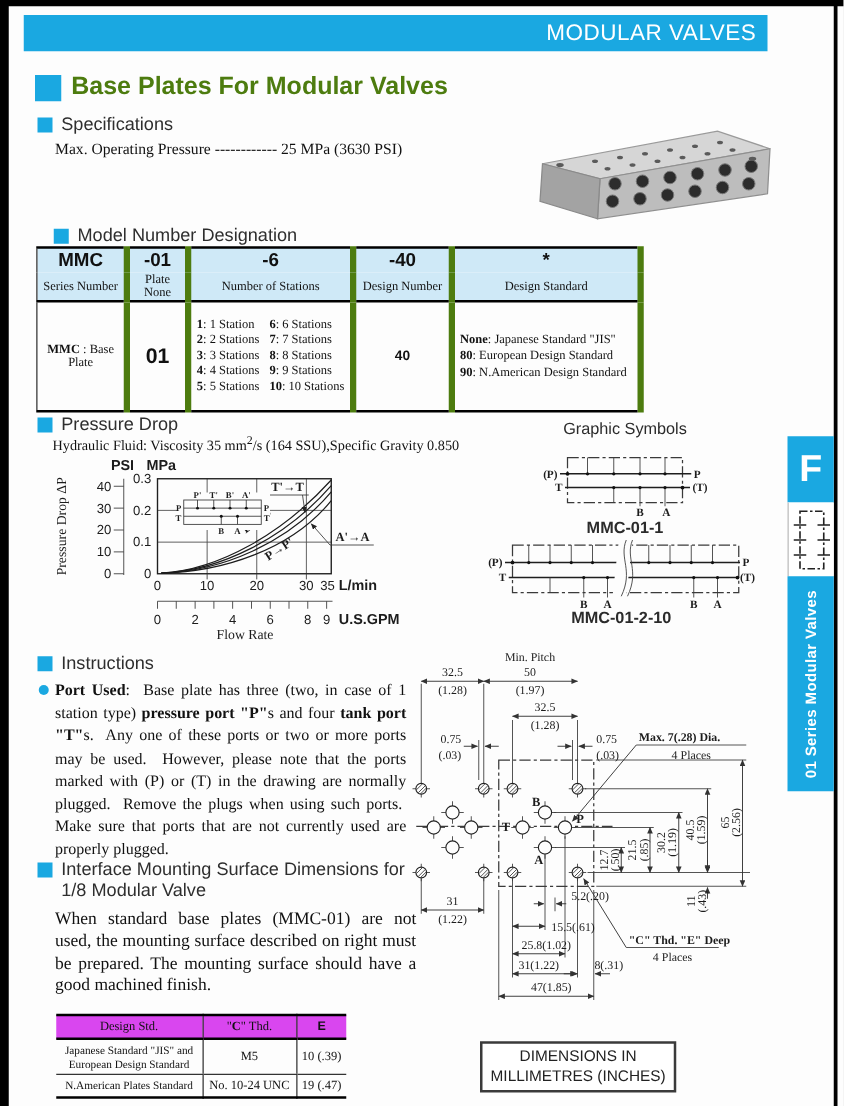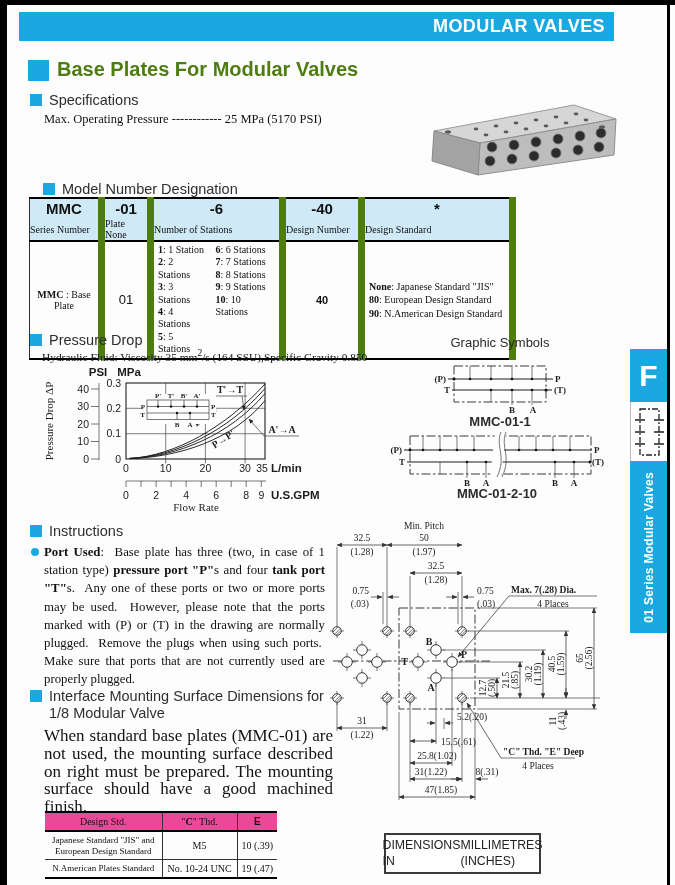--- a/index.html
+++ b/index.html
@@ -1,64 +1,64 @@
 <!DOCTYPE html>
 <html><head>
 <meta charset="utf-8">
 <style>
   html,body{margin:0;padding:0;background:#e8e8e8}
   .page{position:relative;width:675px;height:885px;background:#fdfdfd;font-family:"Liberation Serif",serif;color:#111;overflow:hidden;margin:0 auto}
   .edge-top{position:absolute;left:0;top:0;width:675px;height:5px;background:#000}
   .edge-left{position:absolute;left:0;top:0;width:7px;height:885px;background:#000}
   .edge-right{position:absolute;left:667px;top:0;width:3px;height:885px;background:#000}
   .banner{position:absolute;left:19px;top:12px;width:595px;height:29px;background:#1aa8e1;color:#fff;
-    font-family:"Liberation Sans",sans-serif;font-weight:bold;font-size:18px;line-height:29px;text-align:right;
+    font-family:"Liberation Sans",sans-serif;font-weight:normal;font-size:18px;line-height:29px;text-align:right;
     padding-right:9px;box-sizing:border-box;letter-spacing:.4px}
   .title-sq{position:absolute;left:28px;top:60px;width:21px;height:21px;background:#1aa8e1}
   .page-title{position:absolute;left:57px;top:58px;font-family:"Liberation Sans",sans-serif;font-weight:bold;font-size:20px;color:#4d7c0f}
   .h2row{position:absolute;display:flex;align-items:flex-start;gap:7px;font-family:"Liberation Sans",sans-serif;font-size:14.5px;color:#2e2e2e;line-height:17px}
   .h2row .sq2{width:12px;height:12px;background:#1aa8e1;flex:none;margin-top:2px}
   .spec-line{position:absolute;left:44px;top:112px;font-size:12.5px}
   
   .mtable{position:absolute;left:29px;top:197px;border-collapse:collapse;table-layout:fixed;width:483px;
     border-left:1px solid #333;border-right:1px solid #333}
-  .mtable td{padding:0;border-left:1px solid #333;border-right:7px solid #4d7c0f}
+  .mtable td{padding:0;border-left:1px solid #333;border-right:5px solid #4d7c0f}
   .mtable tr.codes td{background:#cfe9f7;font-family:"Liberation Sans",sans-serif;font-weight:bold;font-size:15px;
     text-align:center;height:19px;border-top:2px solid #000}
-  .mtable tr.labels td{background:#cfe9f7;font-size:10px;text-align:left;height:16px;border-bottom:2px solid #000}
-  .mtable tr.mbody td{font-size:10px;height:58px;border-bottom:2px solid #000;vertical-align:middle;padding:2px 4px}
+  .mtable tr.labels td{background:#cfe9f7;font-size:10px;text-align:center;height:16px;border-bottom:2px solid #000}
+  .mtable tr.mbody td{font-size:10px;height:58px;border-bottom:2px solid #000;vertical-align:middle;padding:12px 4px}
   .mtable .dotl{border-left:1px dotted #555}
   .stations{display:flex;gap:8px;justify-content:center;line-height:12.4px}
   .standards div{line-height:13.5px}
   .mcell-c{text-align:center}
   
   .bullet{position:absolute;left:31px;top:548px;width:8px;height:8px;border-radius:50%;background:#1aa8e1}
   .instr-body{position:absolute;left:44px;top:543px;width:281px;font-size:12.8px;line-height:18.2px;text-align:justify}
-  .iface-body{position:absolute;left:44px;top:727px;width:289px;font-size:17px;line-height:17.8px;text-align:justify}
+  .iface-body{position:absolute;left:44px;top:727px;width:289px;font-size:14px;line-height:17.8px;text-align:justify}
   
   .itable{position:absolute;left:45px;top:811px;border-collapse:collapse;table-layout:fixed;width:232px;
     border-top:2px solid #000;border-bottom:2px solid #000}
   .itable td{padding:0 2px;text-align:center;font-size:10px}
   .itable td+td{border-left:1px solid #333}
-  .itable tr.ihead td{background:#ec4899;height:17px;border-bottom:2px solid #000;font-size:10px}
+  .itable tr.ihead td{background:#d946ef;height:17px;border-bottom:2px solid #000;font-size:10px}
   .itable td.ecol{font-family:"Liberation Sans",sans-serif;font-weight:bold;font-size:11px}
   .itable tr.ir1 td{height:27px;border-bottom:1px solid #333}
   .itable tr.ir2 td{height:17px}
   .itable .dcell{font-size:9px;line-height:10.5px}
   
   .ftab{position:absolute;left:630px;top:349px;width:37px}
   .fbox{height:53px;background:#1aa8e1;color:#fff;font-family:"Liberation Sans",sans-serif;font-weight:bold;
     font-size:30px;display:flex;align-items:center;justify-content:center}
   .minibox{height:59px;background:#fff;display:flex;align-items:center;justify-content:center;border-left:1px solid #bbb}
   .tab-label{height:172px;background:#1aa8e1;display:flex;align-items:center;justify-content:center}
   .tab-label span{writing-mode:vertical-rl;transform:rotate(180deg);white-space:nowrap;color:#fff;
     font-family:"Liberation Sans",sans-serif;font-weight:bold;font-size:12px;letter-spacing:.3px}
   
   .notebox{position:absolute;left:384px;top:833px;width:153px;height:37px;border:2px solid #3a3a3a;background:#fff;
-    display:flex;flex-direction:row;align-items:center;justify-content:center;font-family:"Liberation Sans",sans-serif;
+    display:flex;flex-direction:column;align-items:center;justify-content:center;font-family:"Liberation Sans",sans-serif;
     font-size:12.3px;line-height:15.5px;color:#222}
   
   svg{position:absolute;overflow:visible}
   svg text{fill:#1c1c1c}
   .sv-tick{font:10.5px "Liberation Sans",sans-serif}
   .sv-unit{font:bold 11.5px "Liberation Sans",sans-serif}
   .sv-ser{font:11px "Liberation Serif",serif}
   .sv-dim{font:9.5px "Liberation Serif",serif}
   .sv-dimb{font:bold 9.5px "Liberation Serif",serif}
   .sv-port{font:bold 10px "Liberation Serif",serif}
@@ -85,21 +85,21 @@
 
   <div class="banner">MODULAR VALVES</div>
 
   <div class="title-sq"></div>
   <div class="page-title">Base Plates For Modular Valves</div>
 
   <div class="h2row" style="left:30px;top:92px">
     <span class="sq2"></span>
     <span>Specifications</span>
   </div>
-  <div class="spec-line">Max. Operating Pressure ------------ 25 MPa (5170 PSI)</div>
+  <div class="spec-line">Max. Operating Pressure ------------ 25 MPa (3630 PSI)</div>
 
   <svg style="left:424px;top:97px" width="196" height="78" viewBox="0 0 196 78">
     <polygon points="10,34 150,8 192,22 56,46" fill="#d6d6d6" stroke="#9a9a9a" stroke-width="1"></polygon>
     <polygon points="56,46 192,22 190,58 54,78" fill="#bdbdbd" stroke="#8f8f8f" stroke-width="1"></polygon>
     <polygon points="10,34 56,46 54,78 8,64" fill="#a3a3a3" stroke="#8a8a8a" stroke-width="1"></polygon>
     <g fill="#2c2c2c" stroke="#777" stroke-width=".8">
       <circle cx="68" cy="50" r="5"></circle>
         <circle cx="90" cy="48" r="5"></circle>
         <circle cx="112" cy="45" r="5"></circle>
       <circle cx="134" cy="42" r="5"></circle>
@@ -153,21 +153,21 @@
     </tr>
     <tr class="labels">
       <td>Series Number</td>
       <td>Plate None</td>
       <td>Number of Stations</td>
       <td>Design Number</td>
       <td class="dotl">Design Standard</td>
     </tr>
     <tr class="mbody">
       <td class="mcell-c"><b>MMC</b> : Base Plate</td>
-      <td class="mcell-c" style="font-family:'Liberation Sans',sans-serif;font-weight:normal;font-size:13px">01</td>
+      <td class="mcell-c" style="font-family:'Liberation Sans',sans-serif;font-weight:bold;font-size:17px">01</td>
       <td>
         <div class="stations">
           <div>
             <div><b>1</b>: 1 Station</div>
             <div><b>2</b>: 2 Stations</div>
             <div><b>3</b>: 3 Stations</div>
             <div><b>4</b>: 4 Stations</div>
             <div><b>5</b>: 5 Stations</div>
           </div>
           <div>

